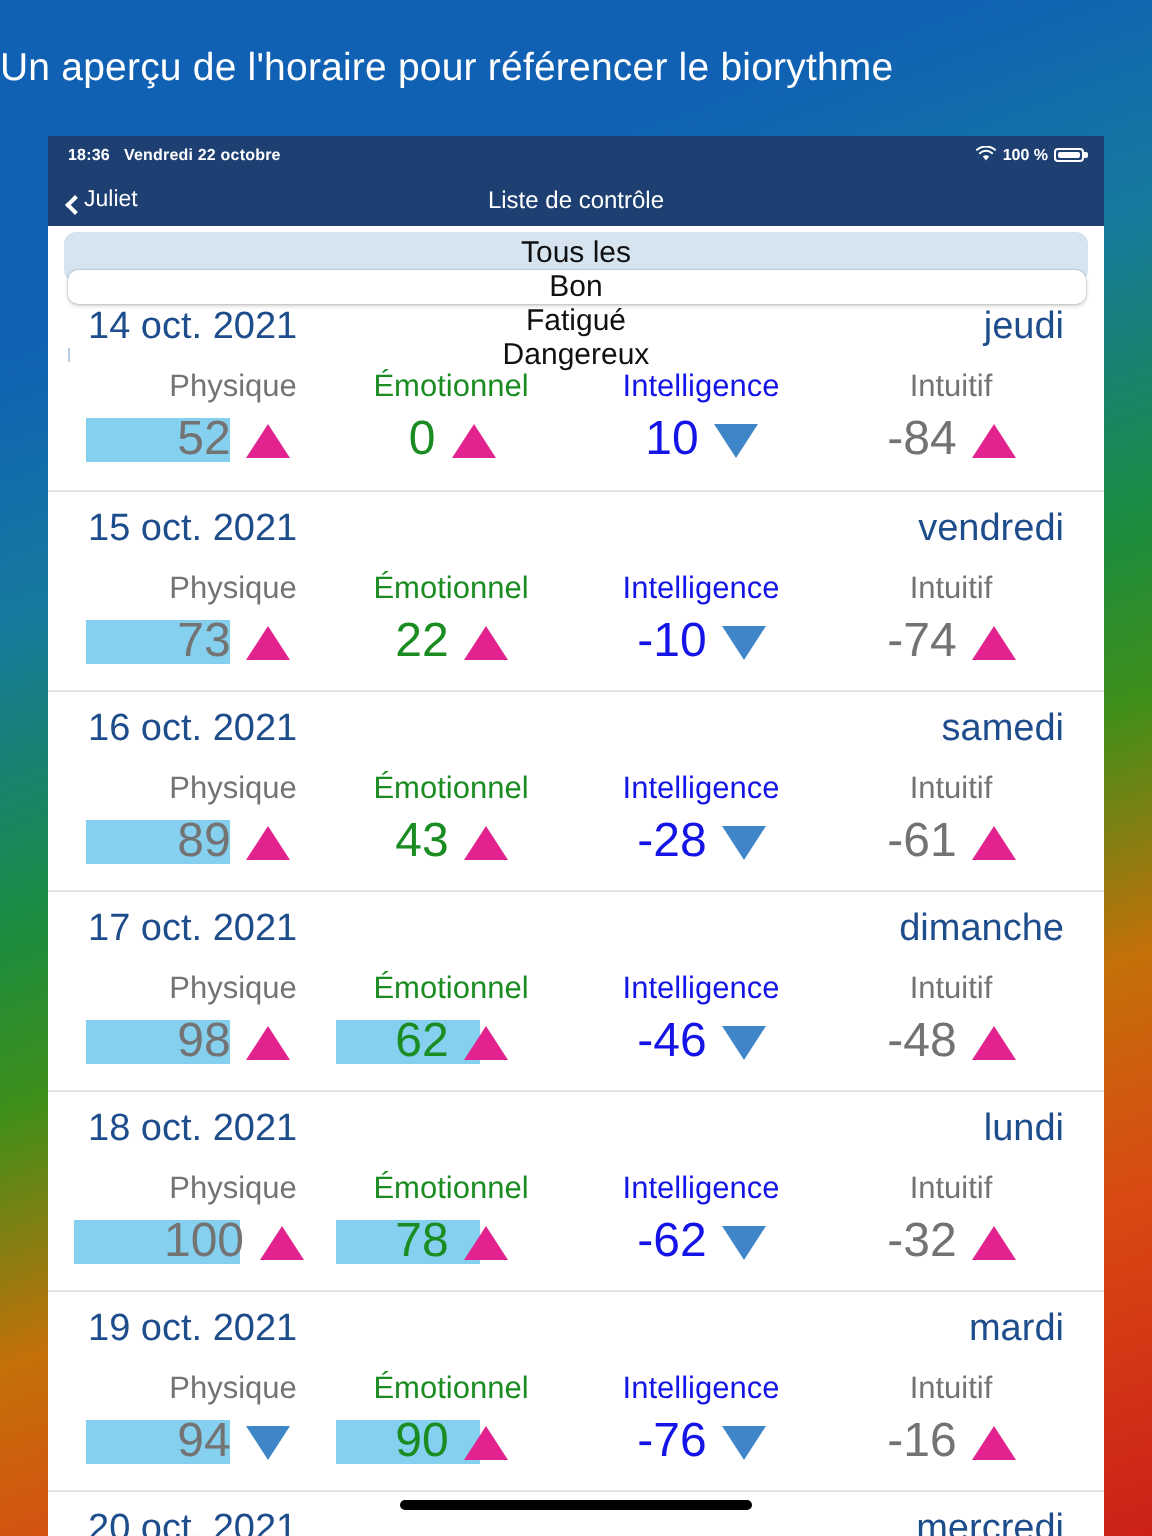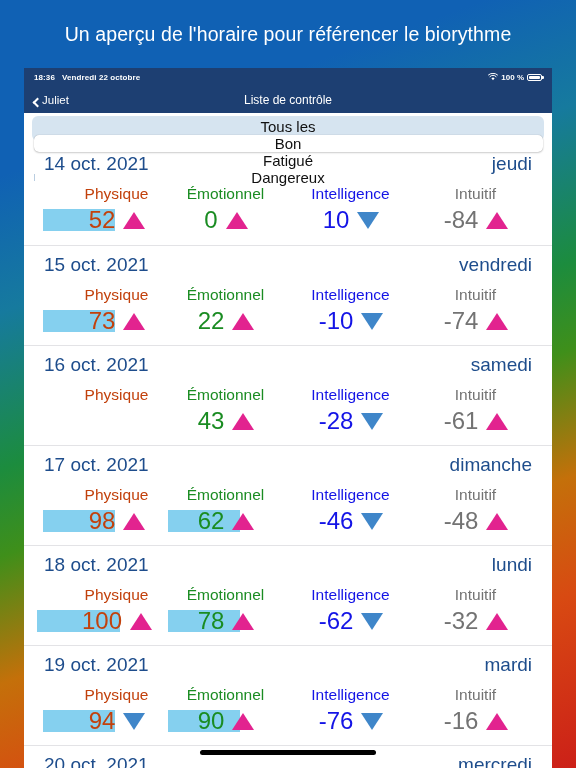--- a/index.html
+++ b/index.html
@@ -19,21 +19,21 @@
       #d84a12 82%,
       #cc2018 100%);
     position:relative;
   }
 
   
   .promo {
     height:68px;
     display:flex;
     align-items:center;
-    justify-content:center;
+    justify-content:flex-start;
   }
   .promo-title {
     color:#ffffff;
     font-size:19.5px;
     letter-spacing:.1px;
     white-space:nowrap;
   }
 
   
   .device {
@@ -228,21 +228,21 @@
     border-right:11px solid transparent;
     border-bottom:17px solid #e2238f;
   }
   .arrow.down {
     border-left:11px solid transparent;
     border-right:11px solid transparent;
     border-top:17px solid #3f86c9;
   }
 
   
-  .c-phys { color:#c2410c;margin-left:32px; }
+  .c-phys { color:#737373;margin-left:32px; }
   .c-emot { color:#1a8c22; }
   .c-intl { color:#1414e6; }
   .c-intu { color:#737373; }
 
   
   .row.partial { height:40px; overflow:hidden; }
 
   
   .home-indicator {
     position:absolute;
@@ -374,20 +374,25 @@
         </div>
       </div>
       <div class="row">
         <div class="row-head">
           <span class="row-date">16 oct. 2021</span>
           <span class="row-day">samedi</span>
         </div>
         <div class="metrics">
           <div class="metric">
             <div class="metric-label c-phys">Physique</div>
+            <div class="metric-value-row">
+              <span class="hl" style="width: 72px; left: calc(50% - 58px);"></span>
+              <span class="metric-num c-phys">89</span>
+              <span class="arrow up"></span>
+            </div>
           </div>
           <div class="metric">
             <div class="metric-label c-emot">Émotionnel</div>
             <div class="metric-value-row">
               <span class="metric-num c-emot">43</span>
               <span class="arrow up"></span>
             </div>
           </div>
           <div class="metric">
             <div class="metric-label c-intl">Intelligence</div>

